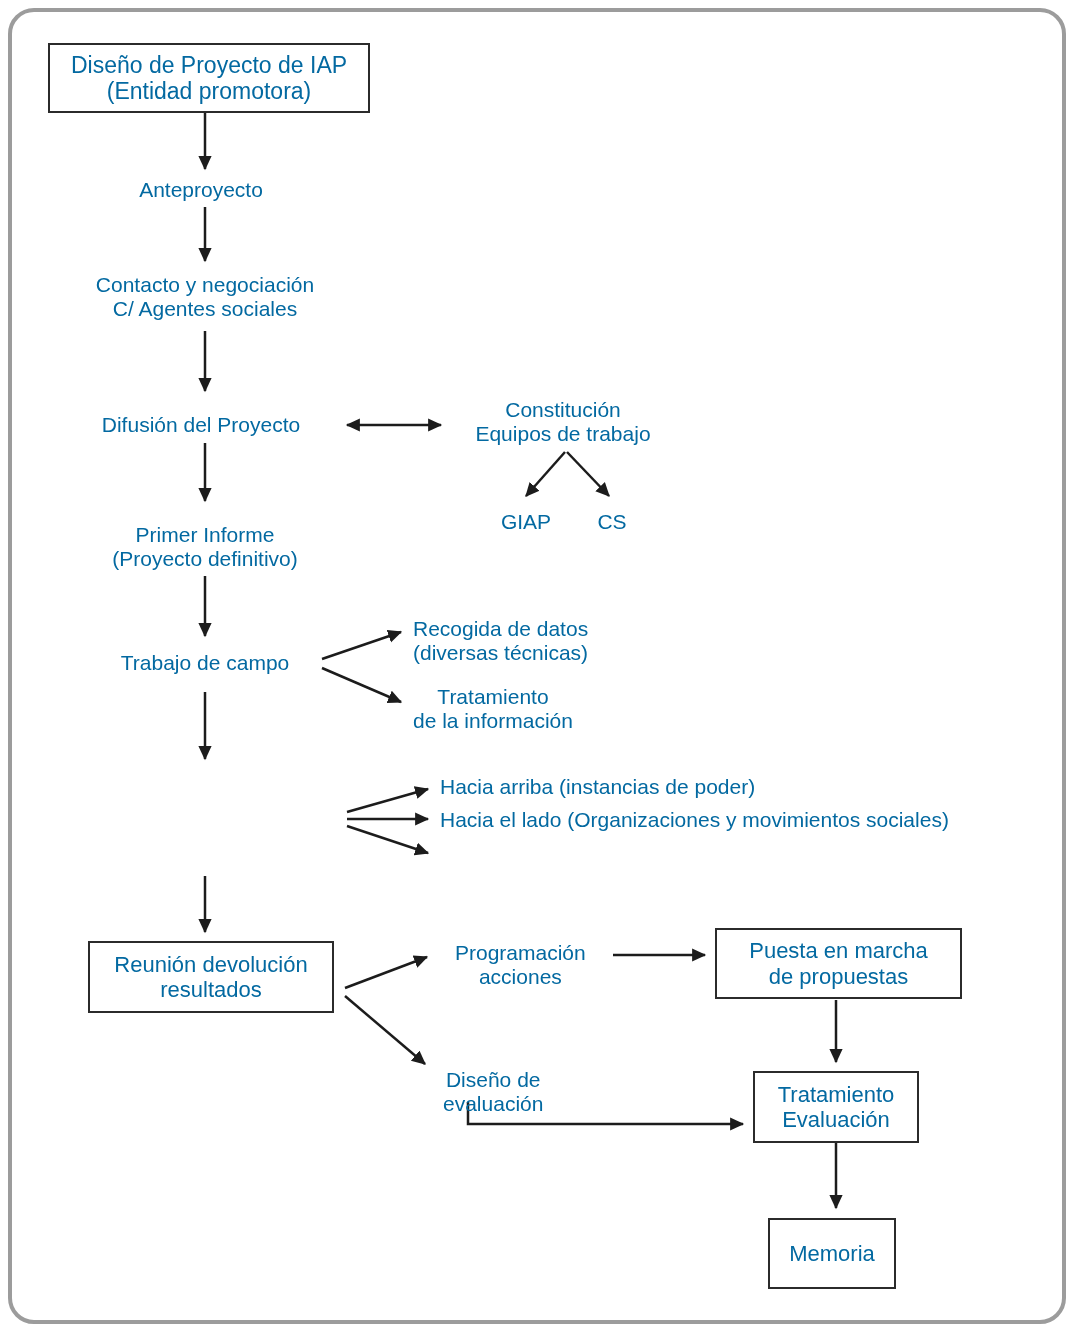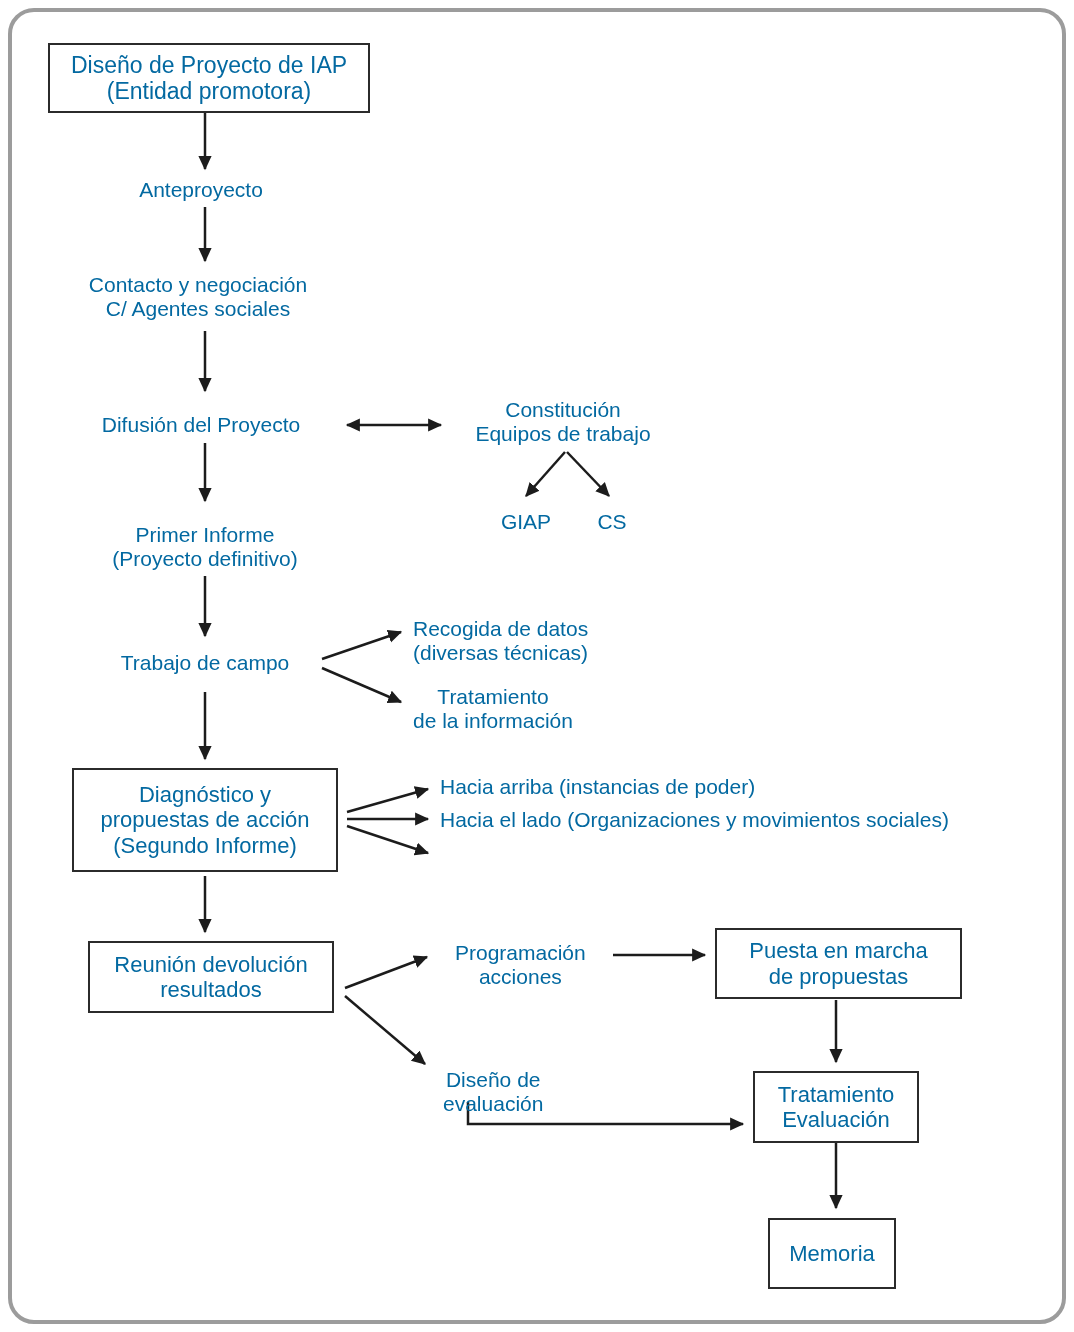--- a/index.html
+++ b/index.html
@@ -67,25 +67,20 @@
     <line x1="836" y1="1000" x2="836" y2="1062" marker-end="url(#ah)"></line>
     <polyline points="468,1102 468,1124 743,1124" marker-end="url(#ah)"></polyline>
     <line x1="836" y1="1143" x2="836" y2="1208" marker-end="url(#ah)"></line>
   </svg>
 
   <div class="node-box" style="left:48px;top:43px;width:318px;height:66px;">
     <span class="box-line">Diseño de Proyecto de IAP</span>
     <span class="box-line">(Entidad promotora)</span>
   </div>
 
-  <div class="node-box" style="left:72px;top:768px;width:262px;height:100px;font-size:22px;">
-    <span class="box-line">Diagnóstico y</span>
-    <span class="box-line">propuestas de acción</span>
-    <span class="box-line">(Segundo Informe)</span>
-  </div>
 
   <div class="node-box" style="left:88px;top:941px;width:242px;height:68px;font-size:22px;">
     <span class="box-line">Reunión devolución</span>
     <span class="box-line">resultados</span>
   </div>
 
   <div class="node-box" style="left:715px;top:928px;width:243px;height:67px;font-size:22px;">
     <span class="box-line">Puesta en marcha</span>
     <span class="box-line">de propuestas</span>
   </div>
@@ -96,21 +91,21 @@
   </div>
 
   <div class="node-box" style="left:768px;top:1218px;width:124px;height:67px;font-size:22px;">
     <span class="box-line">Memoria</span>
   </div>
 
   <div class="label centered" style="left:201px;top:190px;">
     <span class="lbl-line">Anteproyecto</span>
   </div>
 
-  <div class="label centered" style="left:198px;top:297px;">
+  <div class="label centered" style="left:205px;top:297px;">
     <span class="lbl-line">Contacto y negociación</span>
     <span class="lbl-line">C/ Agentes sociales</span>
   </div>
 
   <div class="label centered" style="left:201px;top:425px;">
     <span class="lbl-line">Difusión del Proyecto</span>
   </div>
 
   <div class="label centered" style="left:563px;top:422px;">
     <span class="lbl-line">Constitución</span>

